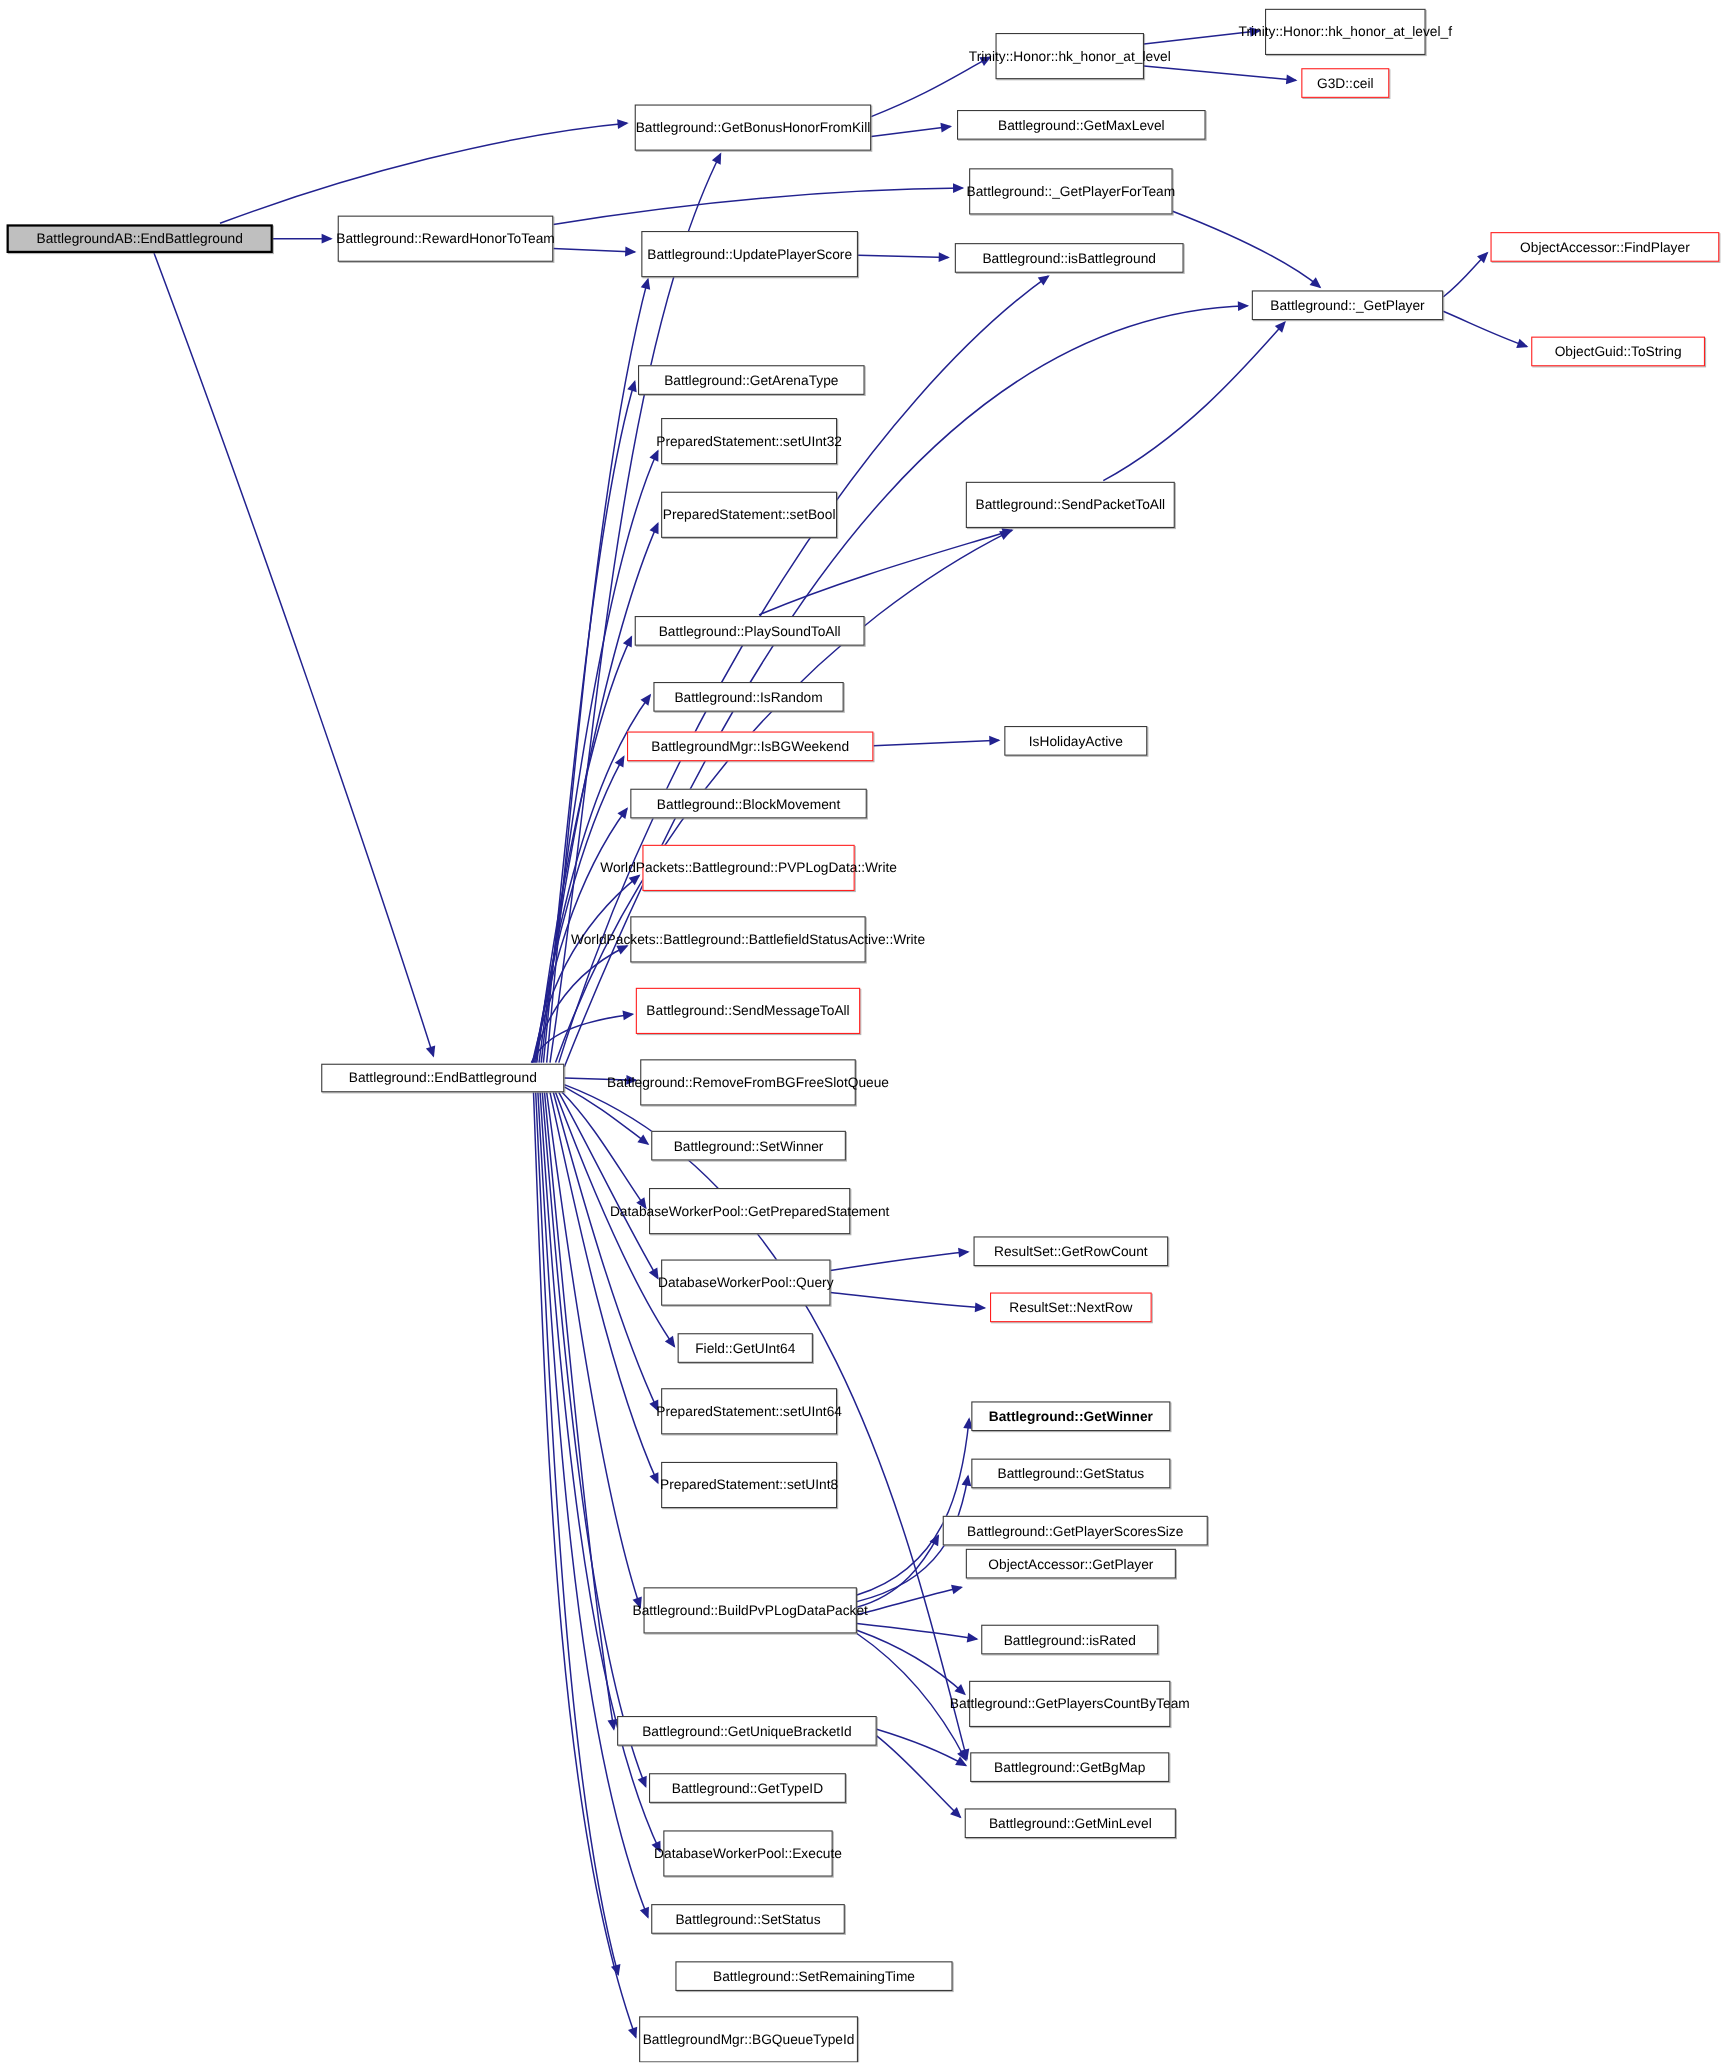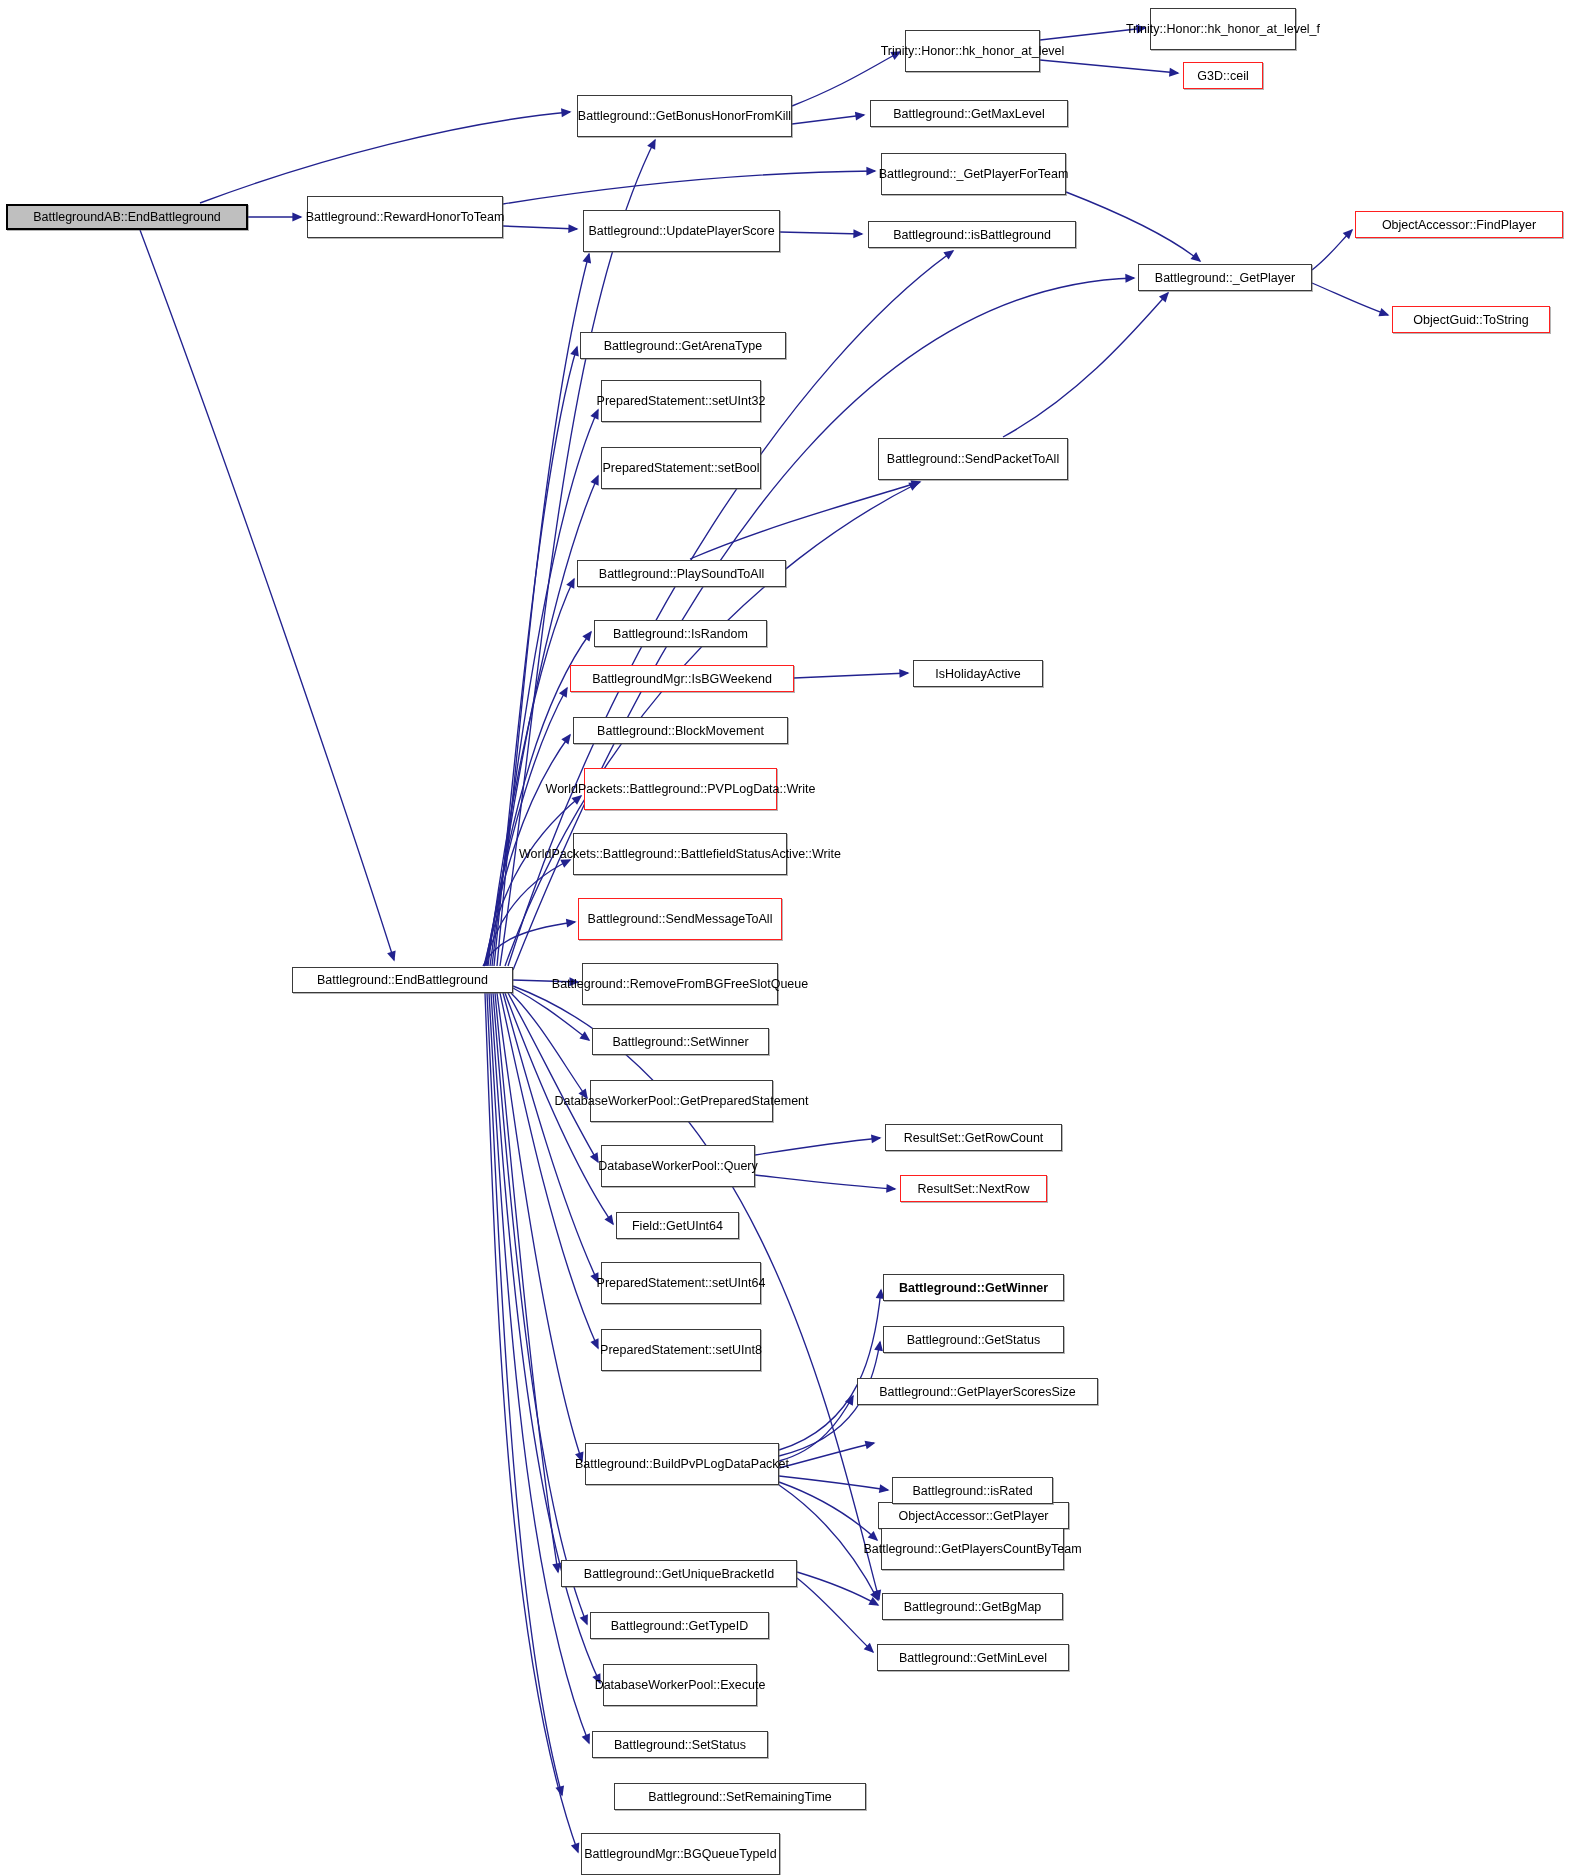--- a/index.html
+++ b/index.html
@@ -204,21 +204,21 @@
         <span>Trinity::Honor::hk</span>
         <span>_honor_at_level</span>
       </div>
       <div class="node" style="left: 1150px; top: 8px; width: 146px; height: 42px;">
         <span>Trinity::Honor::hk</span>
         <span>_honor_at_level_f</span>
       </div>
       <div class="node truncated" style="left: 1183px; top: 62px; width: 80px; height: 27px;">
         <span>G3D::ceil</span>
       </div>
-      <div class="node" style="left: 870px; top: 100px; width: 198px; height: 27px;">
+      <div class="node" style="left: 870px; top: 100px; width: 226px; height: 27px;">
         <span>Battleground::GetMaxLevel</span>
       </div>
       <div class="node" style="left: 881px; top: 153px; width: 185px; height: 42px;">
         <span>Battleground::_GetPlayer</span>
         <span>ForTeam</span>
       </div>
       <div class="node" style="left: 868px; top: 221px; width: 208px; height: 27px;">
         <span>Battleground::isBattleground</span>
       </div>
       <div class="node" style="left: 1138px; top: 264px; width: 174px; height: 27px;">
@@ -245,21 +245,21 @@
       </div>
       <div class="node" style="left: 883px; top: 1274px; width: 181px; height: 27px; font-weight: bold;">
         <span>Battleground::GetWinner</span>
       </div>
       <div class="node" style="left: 883px; top: 1326px; width: 181px; height: 27px;">
         <span>Battleground::GetStatus</span>
       </div>
       <div class="node" style="left: 857px; top: 1378px; width: 241px; height: 27px;">
         <span>Battleground::GetPlayerScoresSize</span>
       </div>
-      <div class="node" style="left: 878px; top: 1502px; width: 191px; height: 27px; text-align: right;">
+      <div class="node" style="left: 878px; top: 1408px; width: 191px; height: 27px; text-align: right;">
         <span>ObjectAccessor::GetPlayer</span>
       </div>
       <div class="node" style="left: 892px; top: 1477px; width: 161px; height: 27px;">
         <span>Battleground::isRated</span>
       </div>
       <div class="node" style="left: 881px; top: 1528px; width: 183px; height: 42px;">
         <span>Battleground::GetPlayers</span>
         <span>CountByTeam</span>
       </div>
       <div class="node" style="left: 882px; top: 1593px; width: 181px; height: 27px;">

